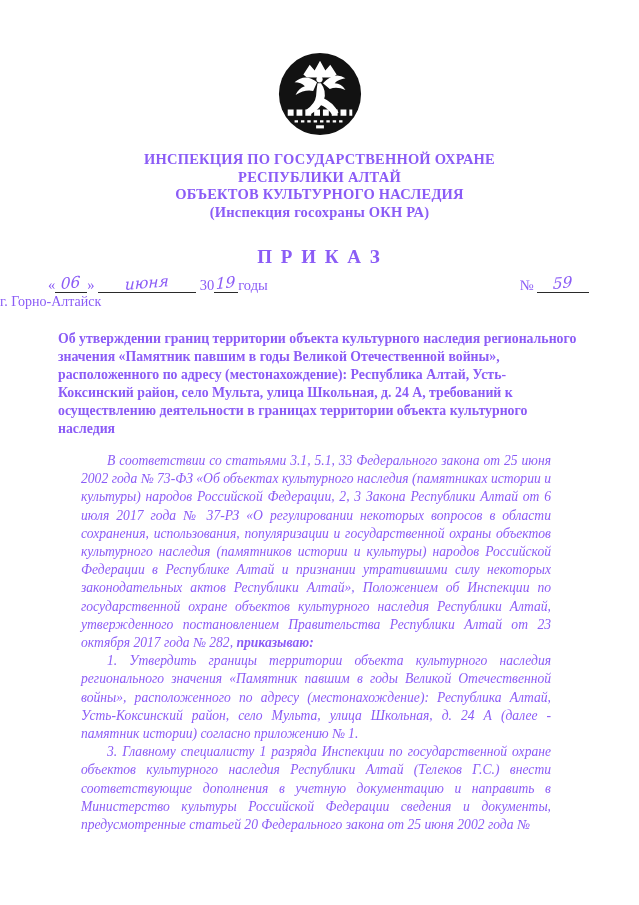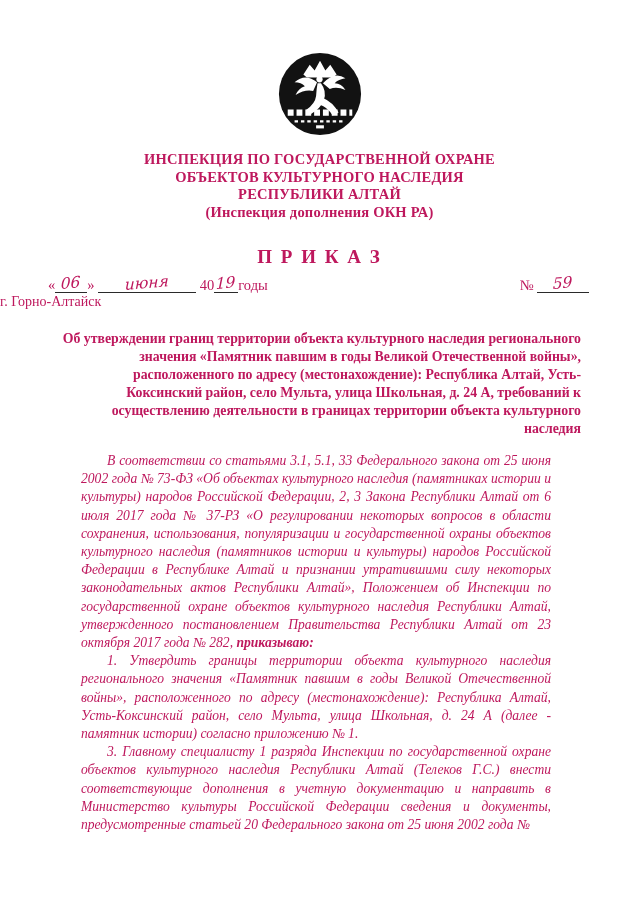--- a/index.html
+++ b/index.html
@@ -1,19 +1,19 @@
 <!DOCTYPE html>
 <html lang="ru"><head>
 <meta charset="utf-8">
 <style>
   html, body { margin: 0; padding: 0; background: #ffffff; }
   .page {
     width: 639px; height: 905px;
     background: #ffffff;
-    color: #be185d;
+    color: #8b5cf6;
     font-family: "Liberation Serif", serif;
     position: relative;
     overflow: hidden;
     margin: 0 auto;
   }
   .emblem-wrap {
     display: flex; justify-content: center;
     padding-top: 50px;
   }
   .org-header {
@@ -57,21 +57,21 @@
     font-size: 15.5px;
     transform: rotate(-5deg) translateY(-2px) skewX(-6deg);
   }
   .city-line {
     font-size: 14px;
     line-height: 16px;
     margin-top: 0px;
   }
   .subject {
     margin: 20px 58px 0 58px;
-    text-align: right;
+    text-align: left;
     font-weight: bold;
     font-size: 13.8px;
     line-height: 18px;
   }
   .body-text {
     margin: 14px 88px 0 81px;
     text-align: justify;
     font-size: 13.6px;
     line-height: 18.2px;
   }
@@ -102,32 +102,32 @@
 
         <line x1="12" y1="64" x2="78" y2="64" stroke="#ffffff" stroke-width="6.5" stroke-dasharray="6 3"></line>
         <line x1="19" y1="73" x2="71" y2="73" stroke="#ffffff" stroke-width="2.2" stroke-dasharray="3.5 3"></line>
         <rect x="41" y="77" width="8" height="3.2"></rect>
       </g>
     </svg>
   </div>
 
   <div class="org-header">
     <div>ИНСПЕКЦИЯ ПО ГОСУДАРСТВЕННОЙ ОХРАНЕ</div>
+    <div>РЕСПУБЛИКИ АЛТАЙ</div>
     <div>ОБЪЕКТОВ КУЛЬТУРНОГО НАСЛЕДИЯ</div>
-    <div>РЕСПУБЛИКИ АЛТАЙ</div>
-    <div>(Инспекция дополнения ОКН РА)</div>
+    <div>(Инспекция госохраны ОКН РА)</div>
   </div>
 
   <div class="order-title">П Р И К А З</div>
 
   <div class="date-row">
     <div>
       <span>«</span><span class="blank day"><span class="hand">06</span></span><span>»</span>
       <span class="blank month"><span class="hand">июня</span></span>
-      <span>40</span><span class="blank year"><span class="hand">19</span></span><span>годы</span>
+      <span>30</span><span class="blank year"><span class="hand">19</span></span><span>годы</span>
     </div>
     <div>
       <span>№</span>
       <span class="blank num"><span class="hand">59</span></span>
     </div>
   </div>
 
   <div class="city-line">г. Горно-Алтайск</div>
 
   <div class="subject">Об утверждении границ территории объекта культурного наследия регионального значения «Памятник павшим в годы Великой Отечественной войны»,  расположенного по адресу (местонахождение): Республика Алтай, Усть-Коксинский район, село Мульта, улица Школьная, д. 24 А, требований к осуществлению деятельности в границах территории объекта культурного наследия</div>

